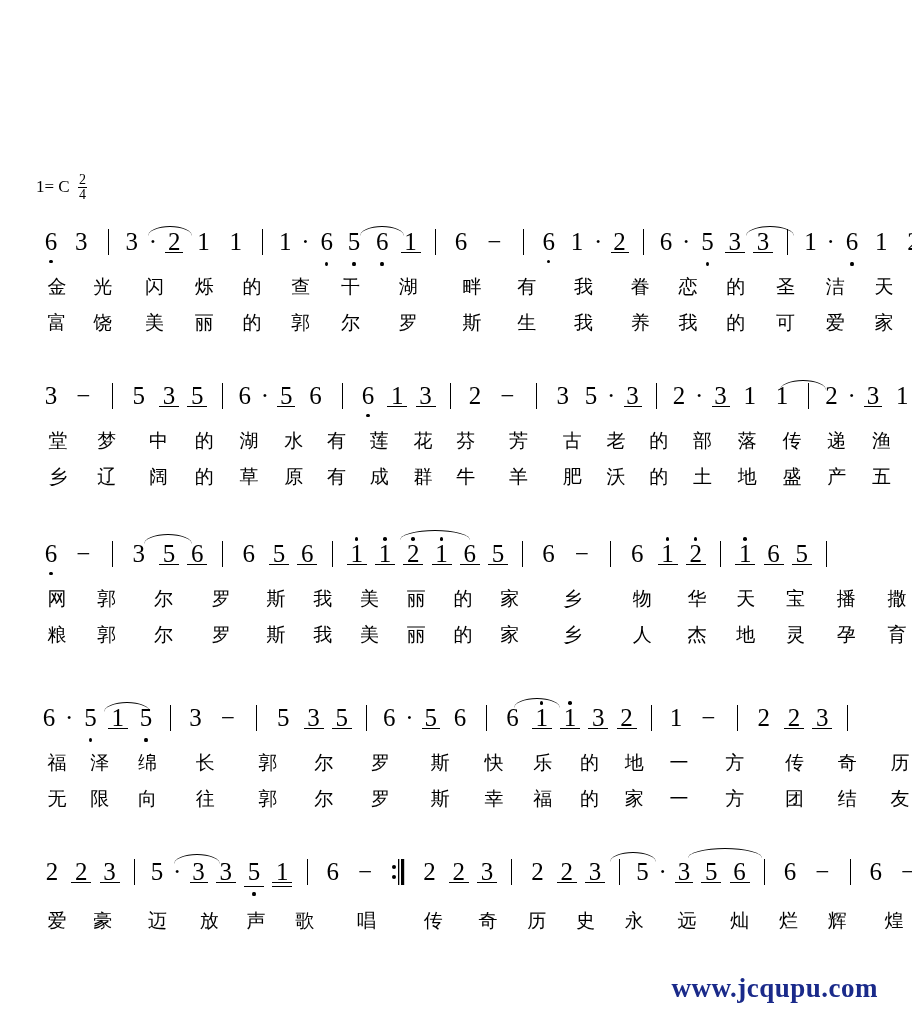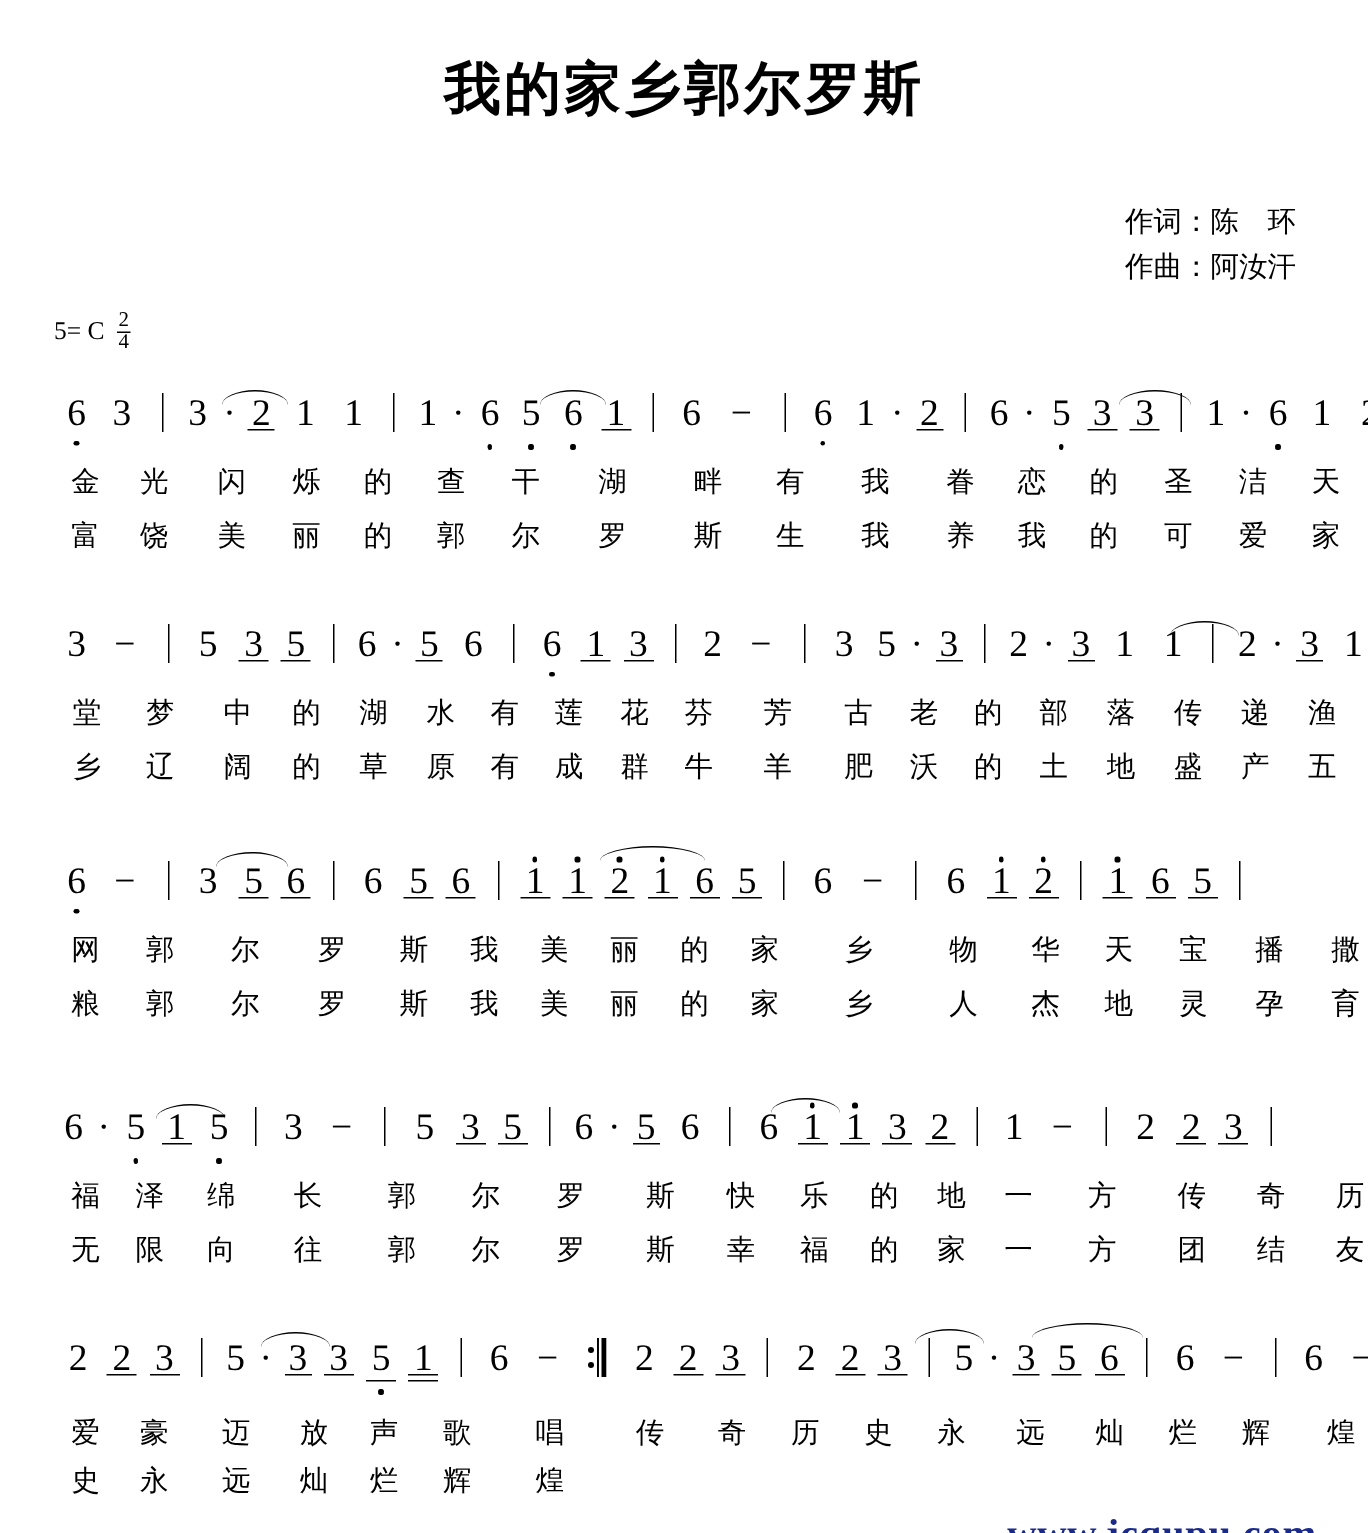--- a/index.html
+++ b/index.html
@@ -161,29 +161,24 @@
     font-size: 27px;
     color: #1a2a8a;
     letter-spacing: 0.5px;
   }
 </style>
 </head>
 <body>
 
 <div id="sheet">
 
-  <div class="title">我的家乡郭尔罗斯</div>
-
-  <div class="credits">
-    <div>作词：陈　环</div>
-    <div>作曲：阿汝汗</div>
-  </div>
+
 
   <div class="meta">
-    <span class="key">5= C</span>
+    <span class="key">1= C</span>
     <span class="frac">
       <span class="num">2</span>
       <span class="den">4</span>
     </span>
   </div>
 
   <div class="system" style="top:228px;">
     <div class="notes">
       <span class="tok dotdn" style="width:22px">6</span>
       <span class="tok" style="width:26px">3</span>
@@ -563,25 +558,16 @@
       <span class="syl" style="width:44px">奇</span>
       <span class="syl" style="width:44px">历</span>
       <span class="syl" style="width:44px">史</span>
       <span class="syl" style="width:44px">永</span>
       <span class="syl" style="width:52px">远</span>
       <span class="syl" style="width:44px">灿</span>
       <span class="syl" style="width:44px">烂</span>
       <span class="syl" style="width:44px">辉</span>
       <span class="syl" style="width:60px">煌</span>
     </div>
-    <div class="lyric">
-      <span class="syl" style="width:34px">史</span>
-      <span class="syl" style="width:48px">永</span>
-      <span class="syl" style="width:52px">远</span>
-      <span class="syl" style="width:42px">灿</span>
-      <span class="syl" style="width:42px">烂</span>
-      <span class="syl" style="width:46px">辉</span>
-      <span class="syl" style="width:68px">煌</span>
-    </div>
   </div>
 
   <div class="watermark">www.jcqupu.com</div>
 </div>
 
 </body></html>

